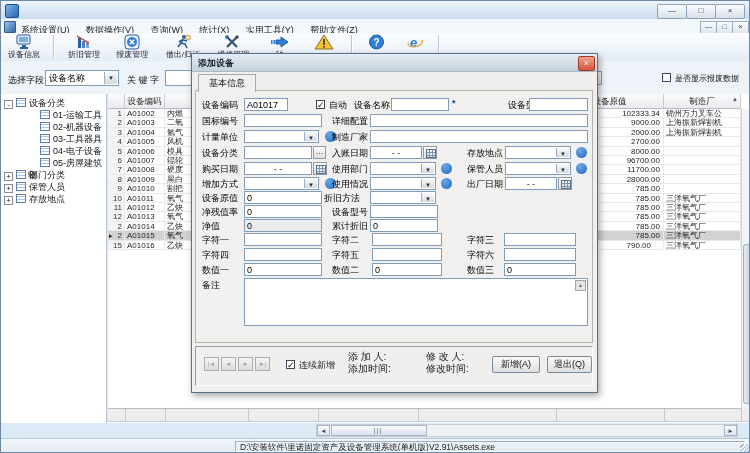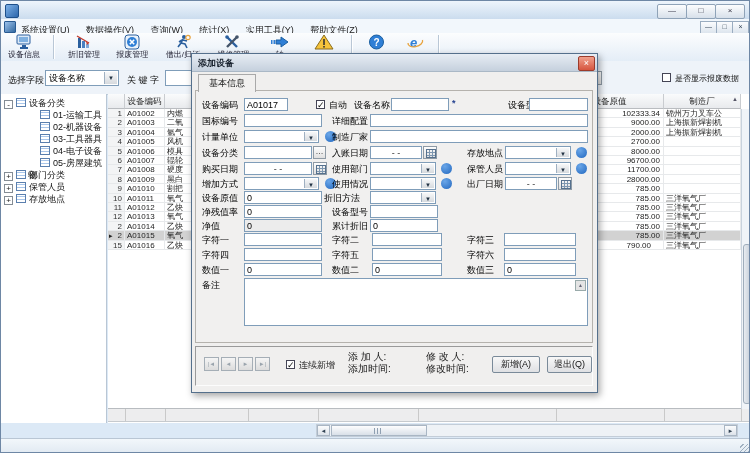--- a/index.html
+++ b/index.html
@@ -426,20 +426,21 @@
 
   <div class="abs" id="hscroll">
     <div class="sarr" style="left:0;">◄</div>
     <div id="hthumb">
         <i></i>
       </div>
     <div class="sarr" style="right:0;">►</div>
   </div>
 
   <div class="abs" id="statusbar">
+    <div class="spanel" style="left:234px;width:510px;">D:\安装软件\里诺固定资产及设备管理系统(单机版)V2.91\Assets.exe</div>
     <div id="grip"></div>
   </div>
 
 
   <div class="abs" id="dialog">
     <div class="abs" id="dlg-title">
       <div class="abs nw" id="dlg-title-text">添加设备</div>
       <div class="abs" id="dlg-close">×</div>
     </div>
     <div class="abs" id="dlg-tab">基本信息</div>

